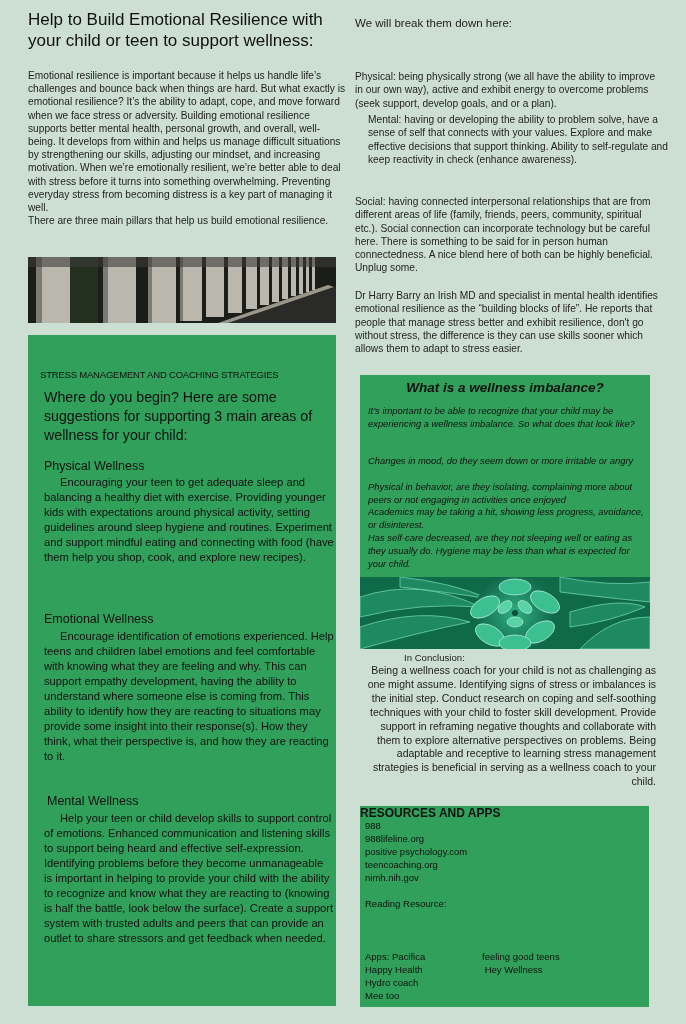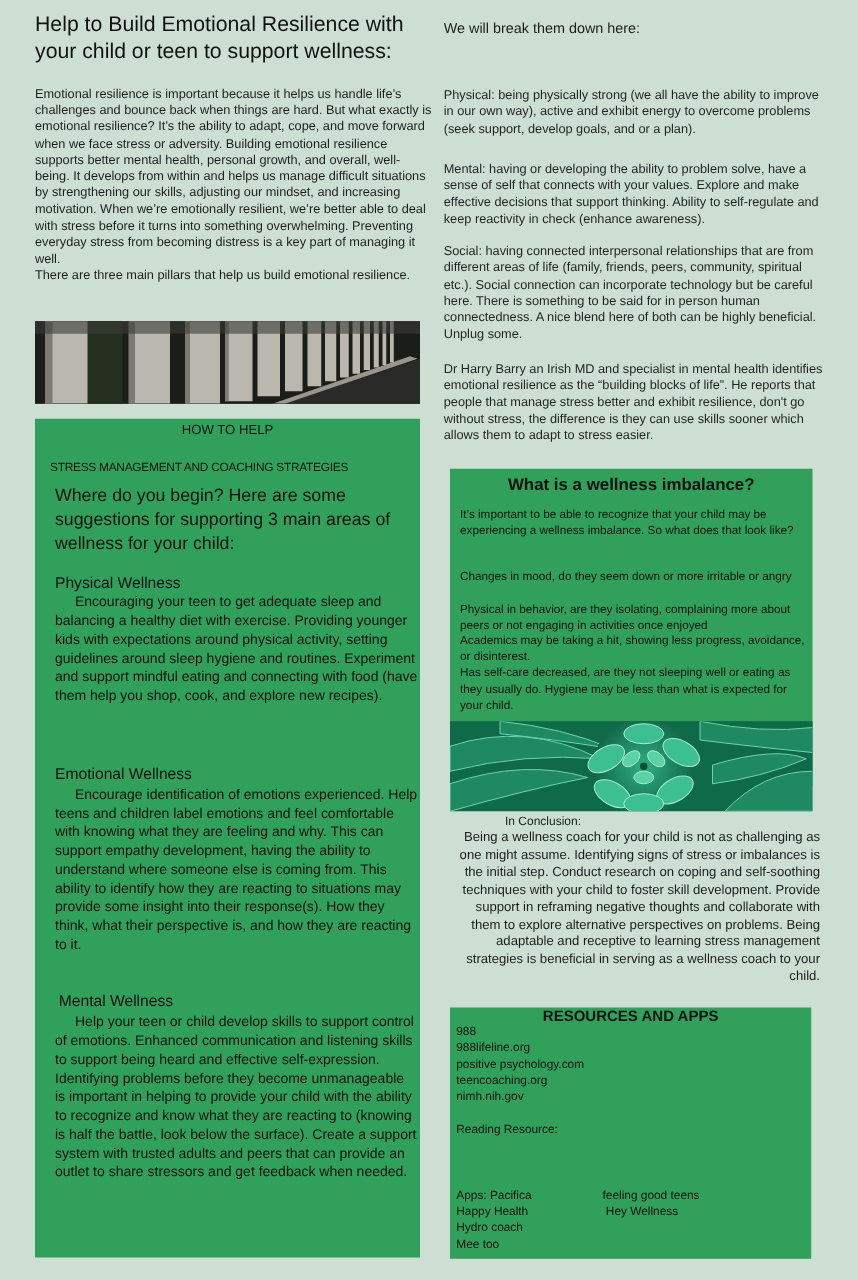--- a/index.html
+++ b/index.html
@@ -14,28 +14,28 @@
   .pillars-img { left:28px; top:257px; width:308px; height:66px; overflow:hidden; background:#1a1a18; }
   .right-head { left:355px; top:17px; width:320px; font-size:11.5px; color:#1c1c1c; }
   .right-p { left:355px; width:310px; font-size:10.2px; line-height:13.3px; color:#242424; }
   .green { background:#30a05a; }
   .help-box { left:28px; top:335px; width:308px; height:671px; }
   .help-title { position:absolute; left:0; width:308px; top:3px; text-align:center; font-size:10.5px; color:#111; }
   .help-sub { position:absolute; left:12px; top:34px; font-size:9.5px; color:#111; letter-spacing:-0.2px; }
   .help-lead { position:absolute; left:16px; top:53px; width:290px; font-size:14.2px; line-height:19px; color:#111; }
   .sect-h { position:absolute; left:16px; font-size:12.5px; color:#111; }
   .sect-p { position:absolute; left:16px; width:290px; font-size:11.2px; line-height:15px; color:#111; }
-  .imb-box { left:360px; top:375px; width:290px; height:254px; }
+  .imb-box { left:360px; top:375px; width:290px; height:254px;font-style:italic; }
   .imb-title { position:absolute; left:0; width:290px; top:5px; text-align:center; font-size:13.5px; font-weight:bold; color:#111; }
   .imb-p { position:absolute; left:8px; width:282px; font-size:9.4px; line-height:12.9px; color:#111; }
   .agave-img { left:360px; top:577px; width:290px; height:72px; overflow:hidden; background:#0f6b4a; }
   .concl-label { left:360px; top:652px; font-size:9.6px; color:#1c1c1c;margin-left:44px; }
   .concl-p { left:360px; top:664px; width:296px; font-size:10.5px; line-height:13.9px; color:#1c1c1c;text-align:right; }
   .res-box { left:360px; top:806px; width:289px; height:201px; }
-  .res-title { position:absolute; left:0; width:289px; top:0px; text-align:center; font-size:12px; font-weight:bold; color:#111; }
+  .res-title { position:absolute; left:0; width:289px; top:0px; font-size:12px; font-weight:bold; color:#111; }
   .res-line { position:absolute; left:5px; font-size:9.5px; color:#111; }
   .res-col2 { position:absolute; left:122px; font-size:9.5px; color:#111; }
   i.ital { font-style:italic; }
 </style>
 </head>
 <body>
 
 <div class="abs title">Help to Build Emotional Resilience with your child or teen to support wellness:</div>
 
 <div class="abs intro">
@@ -70,26 +70,25 @@
       <rect x="75" y="0" width="5" height="66"></rect>
       <rect x="120" y="0" width="4" height="66"></rect>
       <rect x="152" y="0" width="3" height="64"></rect>
     </g>
     <rect x="0" y="0" width="308" height="10" fill="#3c3c38" opacity="0.6"></rect>
   </svg>
 </div>
 
 <div class="abs right-head">We will break them down here:</div>
 <div class="abs right-p" style="top:46px;margin-top:24px;">Physical: being physically strong (we all have the ability to improve in our own way), active and exhibit energy to overcome problems (seek support, develop goals, and or a plan).</div>
-<div class="abs right-p" style="top:129px;">Mental: having or developing the ability to problem solve, have a sense of self that connects with your values.  Explore and make effective decisions that support thinking.  Ability to self-regulate and keep reactivity in check (enhance awareness).</div>
+<div class="abs right-p" style="top:113px;margin-left:13px;">Mental: having or developing the ability to problem solve, have a sense of self that connects with your values.  Explore and make effective decisions that support thinking.  Ability to self-regulate and keep reactivity in check (enhance awareness).</div>
 <div class="abs right-p" style="top:195px;">Social: having connected interpersonal relationships that are from different areas of life (family, friends, peers, community, spiritual etc.).  Social connection can incorporate technology but be careful here.  There is something to be said for in person human connectedness.  A nice blend here of both can be highly beneficial.  Unplug some.</div>
 <div class="abs right-p" style="top:289px;">Dr Harry Barry an Irish MD and specialist in mental health identifies emotional resilience as the “building blocks of life”. He reports that people that manage stress better and exhibit resilience, don't go without stress, the difference is they can use skills sooner which allows them to adapt to stress easier.</div>
 
 <div class="abs help-box green">
-  <div class="help-title">HOW TO HELP</div>
   <div class="help-sub">STRESS MANAGEMENT AND COACHING STRATEGIES</div>
   <div class="help-lead">Where do you begin?  Here are some suggestions for supporting 3 main areas of wellness for your child:</div>
 
   <div class="sect-h" style="top:124px;">Physical Wellness</div>
   <div class="sect-p" style="top:140px; text-indent:16px;">Encouraging your teen to get adequate sleep and balancing a healthy diet with exercise. Providing younger kids with expectations around physical activity, setting guidelines around sleep hygiene and routines.  Experiment and support mindful eating and connecting with food (have them help you shop, cook, and explore new recipes).</div>
 
   <div class="sect-h" style="top:277px;">Emotional Wellness</div>
   <div class="sect-p" style="top:294px; text-indent:16px;">Encourage identification of emotions experienced.  Help teens and children label emotions and feel comfortable with knowing what they are feeling and why.  This can support empathy development, having the ability to understand where someone else is coming from. This ability to identify how they are reacting to situations may provide some insight into their response(s).  How they think, what their perspective is, and how they are reacting to it.</div>
 
   <div class="sect-h" style="top:459px; left:19px;">Mental Wellness</div>

